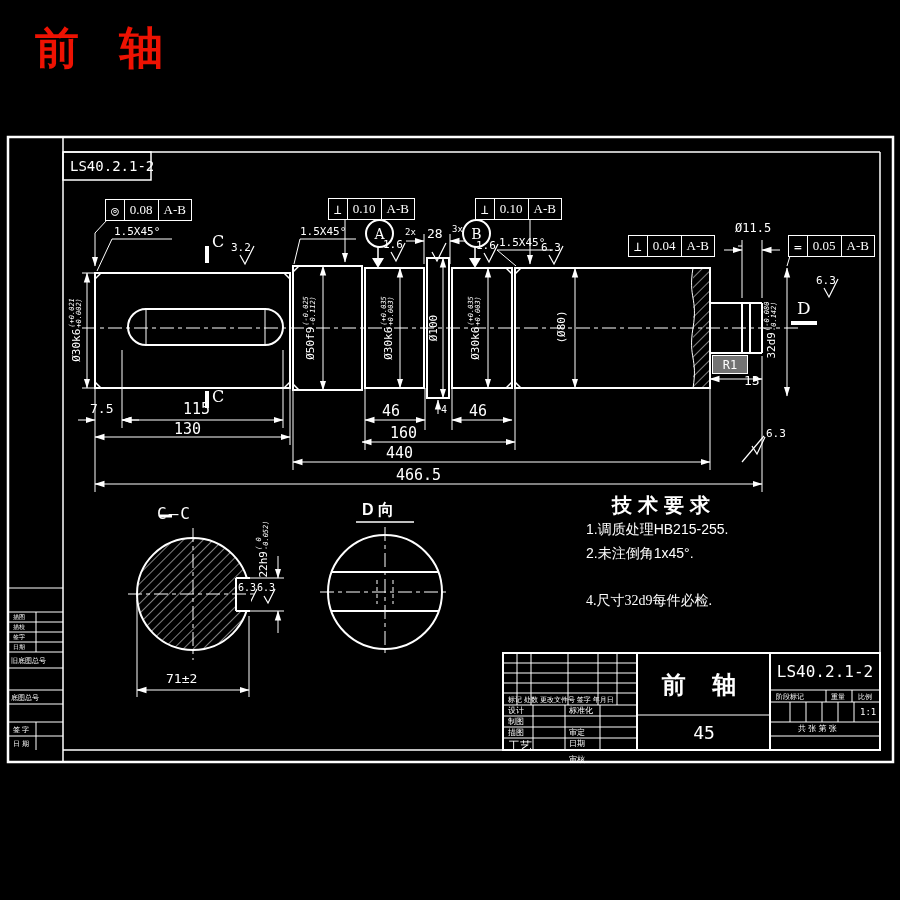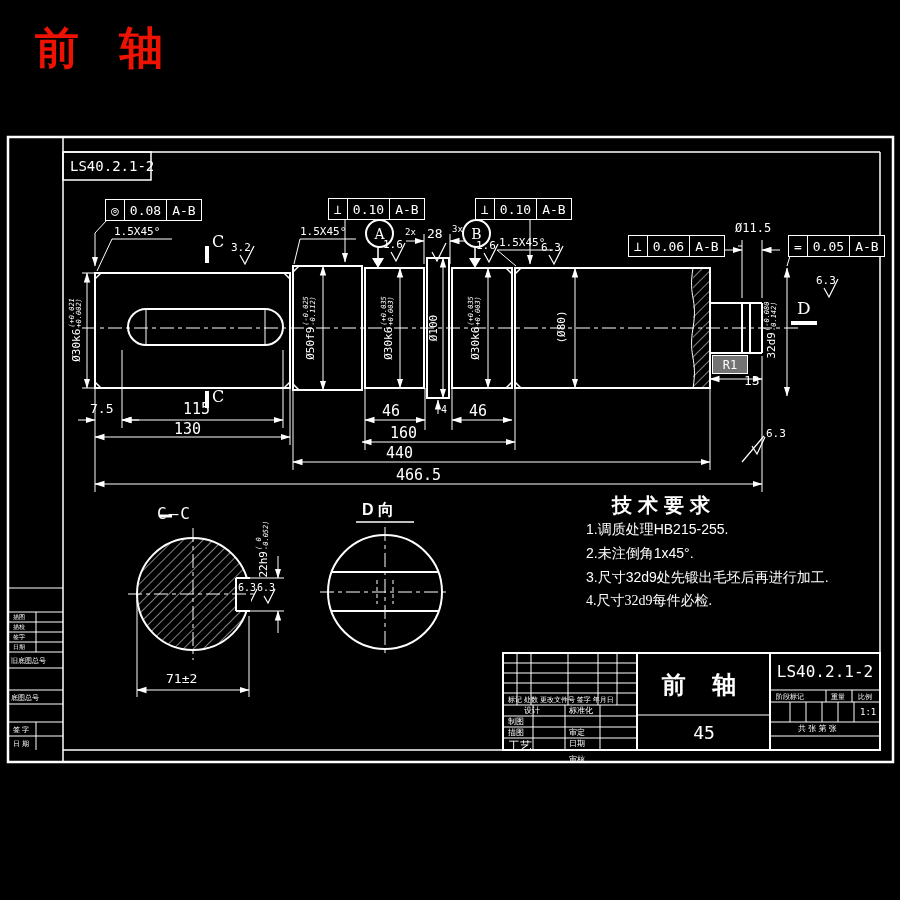--- a/index.html
+++ b/index.html
@@ -9,21 +9,21 @@
   .t{position:absolute;color:#fff;white-space:nowrap;font-size:13px;line-height:1;}
   .cn{font-family:"Liberation Sans","DejaVu Sans",sans-serif;}
   .ser{font-family:"DejaVu Serif",serif;}
   .rot{transform:translate(-50%,-50%) rotate(-90deg);}
   .ctr{transform:translate(-50%,-50%);}
   .red{color:#ee1202;}
   .vdim{display:flex;align-items:center;gap:1px;font-size:11px;}
   .vdim .tol{display:inline-flex;flex-direction:column;font-size:7px;line-height:7px;}
   .fcf{position:absolute;display:flex;height:20px;border:1.5px solid #fff;background:#000;color:#fff;}
   .fcf span{display:flex;align-items:center;justify-content:center;padding:0 5px;font-size:13px;}
-  .fcf span + span{border-left:1.5px solid #fff;}
+  .fcf span + span{border-left:1.5px solid #fff;font-family:Liberation Serif, serif;}
   .datum{position:absolute;width:25px;height:25px;border:2px solid #fff;border-radius:50%;
          display:flex;align-items:center;justify-content:center;color:#fff;font-size:14px;
          font-family:"DejaVu Serif",serif;background:#000;}
   .box{position:absolute;border:1.5px solid #fff;color:#fff;display:flex;align-items:center;
        justify-content:center;background:#737373;}
   .tiny{font-size:7px;}
 </style>
 </head>
 <body>
 
@@ -285,21 +285,21 @@
   <span>0.10</span>
   <span>A-B</span>
 </div>
 <div class="fcf" style="left:475px;top:198px;">
   <span>⊥</span>
   <span>0.10</span>
   <span>A-B</span>
 </div>
 <div class="fcf" style="left:628px;top:235px;">
   <span>⊥</span>
-  <span>0.06</span>
+  <span>0.04</span>
   <span>A-B</span>
 </div>
 <div class="fcf" style="left:788px;top:235px;">
   <span>=</span>
   <span>0.05</span>
   <span>A-B</span>
 </div>
 
 <div class="datum" style="left:365px;top:219px;">A</div>
 <div class="datum" style="left:462px;top:219px;">B</div>
@@ -384,25 +384,24 @@
       </span>
 </div>
 
 <div class="t" style="left:157px;top:506px;font-size:16px;letter-spacing:2px;">C—C</div>
 <div class="t" style="left:166px;top:672px;font-size:13px;">71±2</div>
 <div class="t cn" style="left:362px;top:502px;font-size:16px;font-weight:bold;text-align:center;">D 向</div>
 
 <div class="t cn" style="left:612px;top:495px;font-size:20px;font-weight:bold;letter-spacing:6px;">技术要求</div>
 <div class="t cn" style="left:586px;top:522px;font-size:14px;">1.调质处理HB215-255.</div>
 <div class="t cn" style="left:586px;top:546px;font-size:14px;">2.未注倒角1x45°.</div>
-<div class="t cn" style="left:586px;top:570px;font-size:14px;">3.尺寸32d9处先锻出毛坯后再进行加工.</div>
 <div class="t cn" style="left:586px;top:594px;font-size:14px;font-family:Liberation Serif, serif;">4.尺寸32d9每件必检.</div>
 
 <div class="t cn tiny" style="left:508px;top:696px;">标记 处数 更改文件号 签字 年月日</div>
-<div class="t cn" style="left:508px;top:707px;font-size:8px;margin-left:16px;">设计</div>
+<div class="t cn" style="left:508px;top:707px;font-size:8px;">设计</div>
 <div class="t cn" style="left:569px;top:707px;font-size:8px;">标准化</div>
 <div class="t cn" style="left:508px;top:718px;font-size:8px;">制图</div>
 <div class="t cn" style="left:569px;top:756px;font-size:8px;">审核</div>
 <div class="t cn" style="left:508px;top:729px;font-size:8px;">描图</div>
 <div class="t cn" style="left:569px;top:729px;font-size:8px;">审定</div>
 <div class="t cn" style="left:508px;top:740px;font-size:12px;">工艺</div>
 <div class="t cn" style="left:569px;top:740px;font-size:8px;">日期</div>
 <div class="t cn ctr" style="left:704px;top:685px;font-size:24px;font-weight:bold;letter-spacing:10px;">前 轴</div>
 <div class="t ctr" style="left:704px;top:733px;font-size:18px;">45</div>
 <div class="t ctr" style="left:825px;top:672px;font-size:16px;">LS40.2.1-2</div>

